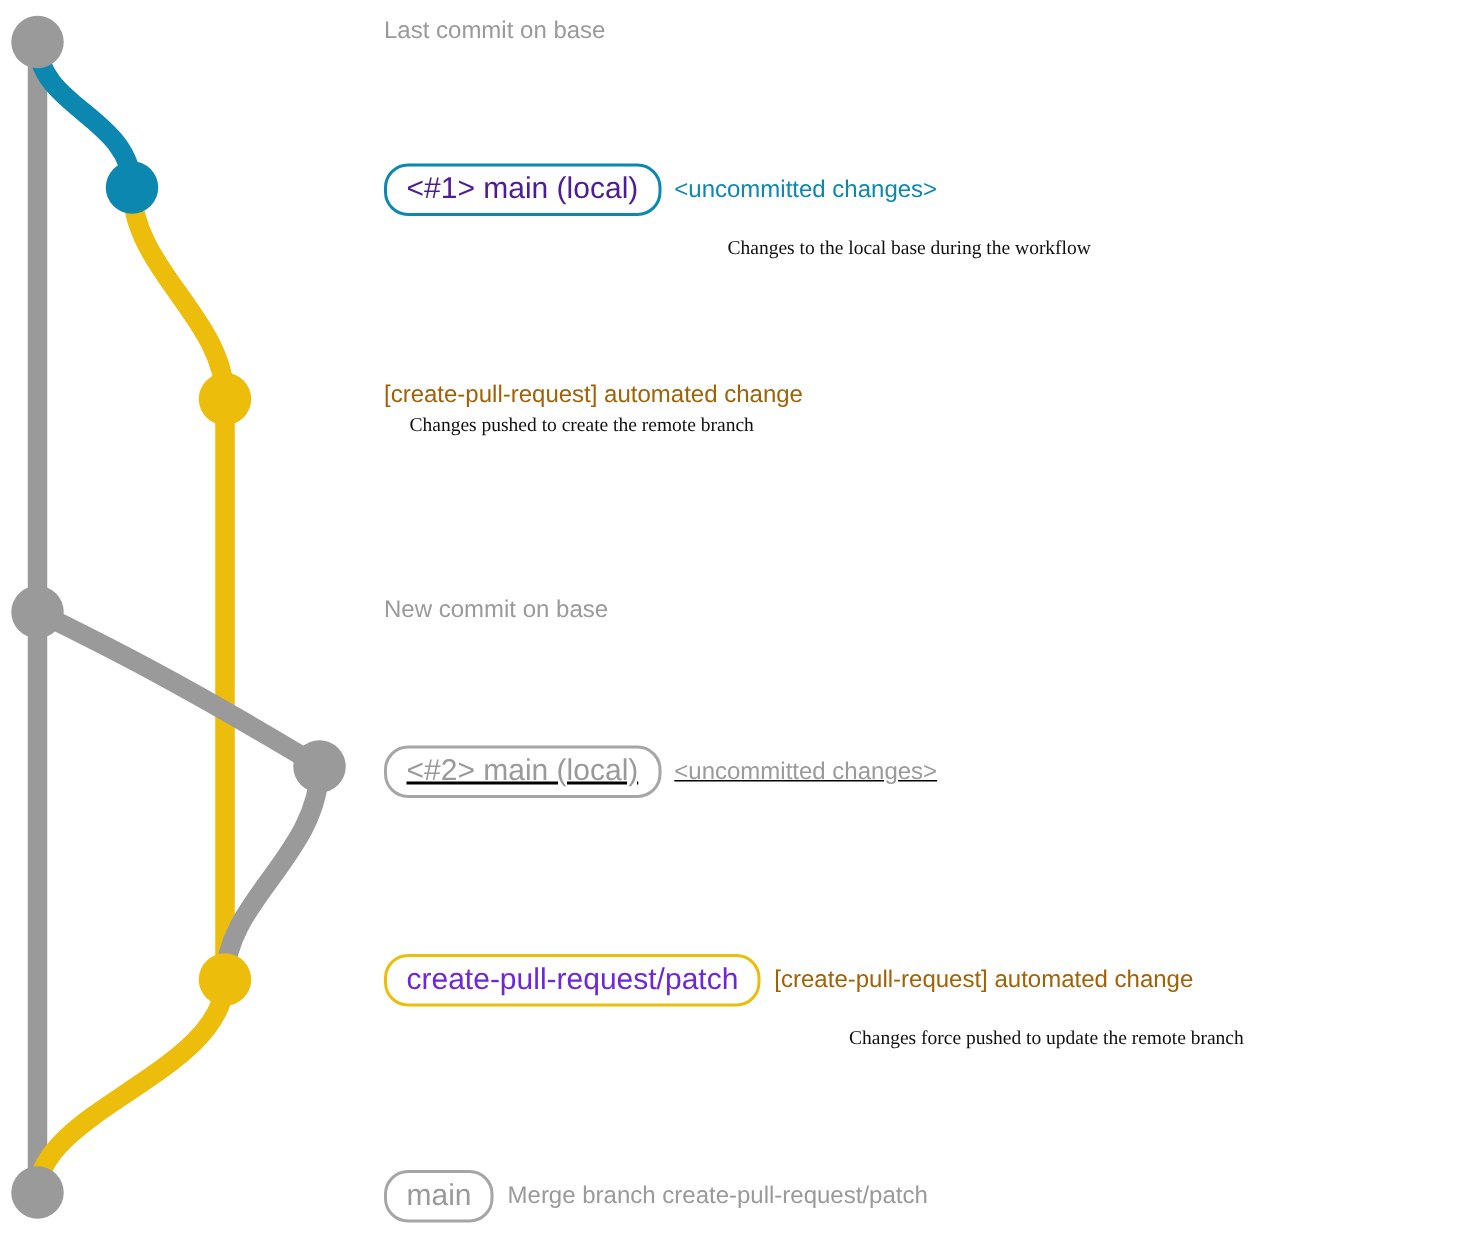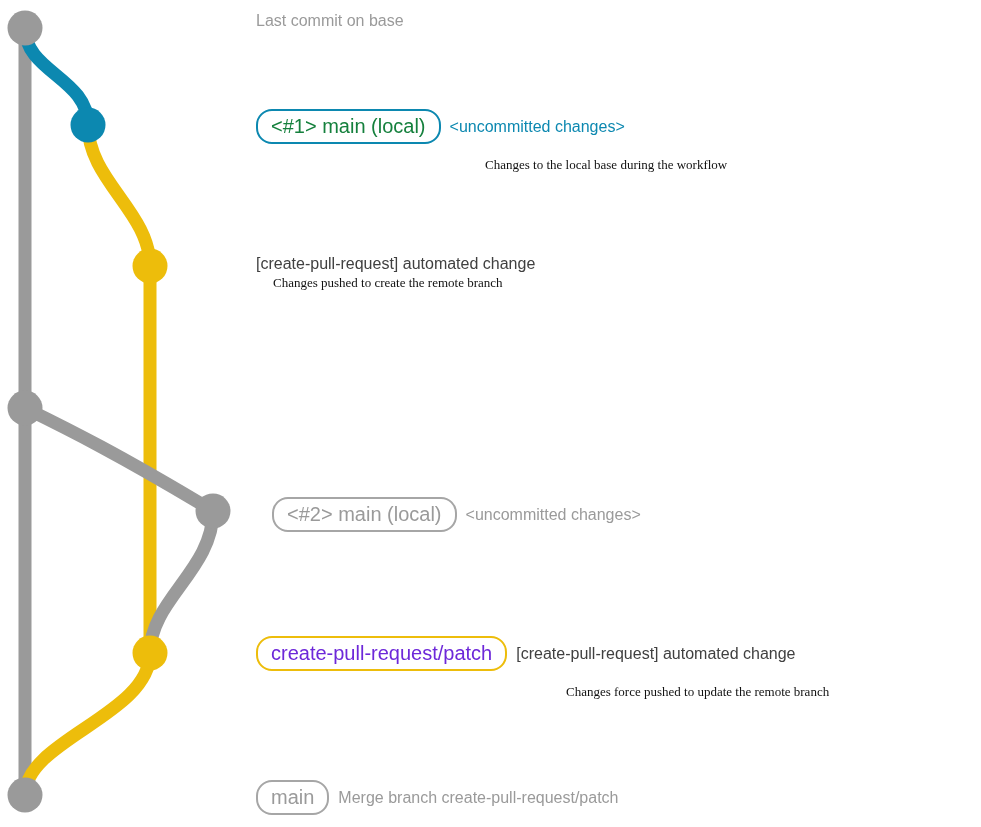--- a/index.html
+++ b/index.html
@@ -48,32 +48,32 @@
     display: inline-block;
     border: 2px solid #999999;
     border-radius: 16px;
     padding: 5px 13px 6px 13px;
     font-size: 20px;
     line-height: 1;
     color: #999999;
     background: #ffffff;
     white-space: nowrap;
   }
-  .pill.blue   { border-color: #0c88b0; color: #15803d; }
+  .pill.blue   { border-color: #0c88b0; color: #4c1d95; }
   .pill.yellow { border-color: #edbd0b; color: #6d28d9; }
   .pill.gray   { border-color: #a6a6a6; color: #9a9a9a; }
 
   .headline {
     font-size: 16px;
     line-height: 1;
     white-space: nowrap;
   }
   .headline.gray   { color: #9a9a9a; }
   .headline.blue   { color: #0c88b0; }
-  .headline.yellow { color: #404040; }
+  .headline.yellow { color: #a16207; }
 
   .subline {
     font-family: "Liberation Serif", serif;
     font-size: 13px;
     line-height: 1;
     color: #111111;
     white-space: nowrap;
   }
 </style>
 </head>
@@ -124,22 +124,27 @@
     <div class="subline" style="margin-top:14px; margin-left:229px;">Changes to the local base during the workflow</div>
   </div>
 
   <div class="row" style="top:256px; left:256px;">
     <div class="row-line">
       <span class="headline yellow">[create-pull-request] automated change</span>
     </div>
     <div class="subline" style="margin-top:4px; margin-left:17px;">Changes pushed to create the remote branch</div>
   </div>
 
+  <div class="row" style="top:399px; left:256px;">
+    <div class="row-line">
+      <span class="headline gray">New commit on base</span>
+    </div>
+  </div>
 
-  <div class="row" style="top:497px; left:272px;">
+  <div class="row" style="top:497px; left:256px;text-decoration:underline;">
     <div class="row-line">
       <span class="pill gray">&lt;#2&gt; main (local)</span>
       <span class="headline gray">&lt;uncommitted changes&gt;</span>
     </div>
   </div>
 
   <div class="row" style="top:636px; left:256px;">
     <div class="row-line">
       <span class="pill yellow">create-pull-request/patch</span>
       <span class="headline yellow">[create-pull-request] automated change</span>

